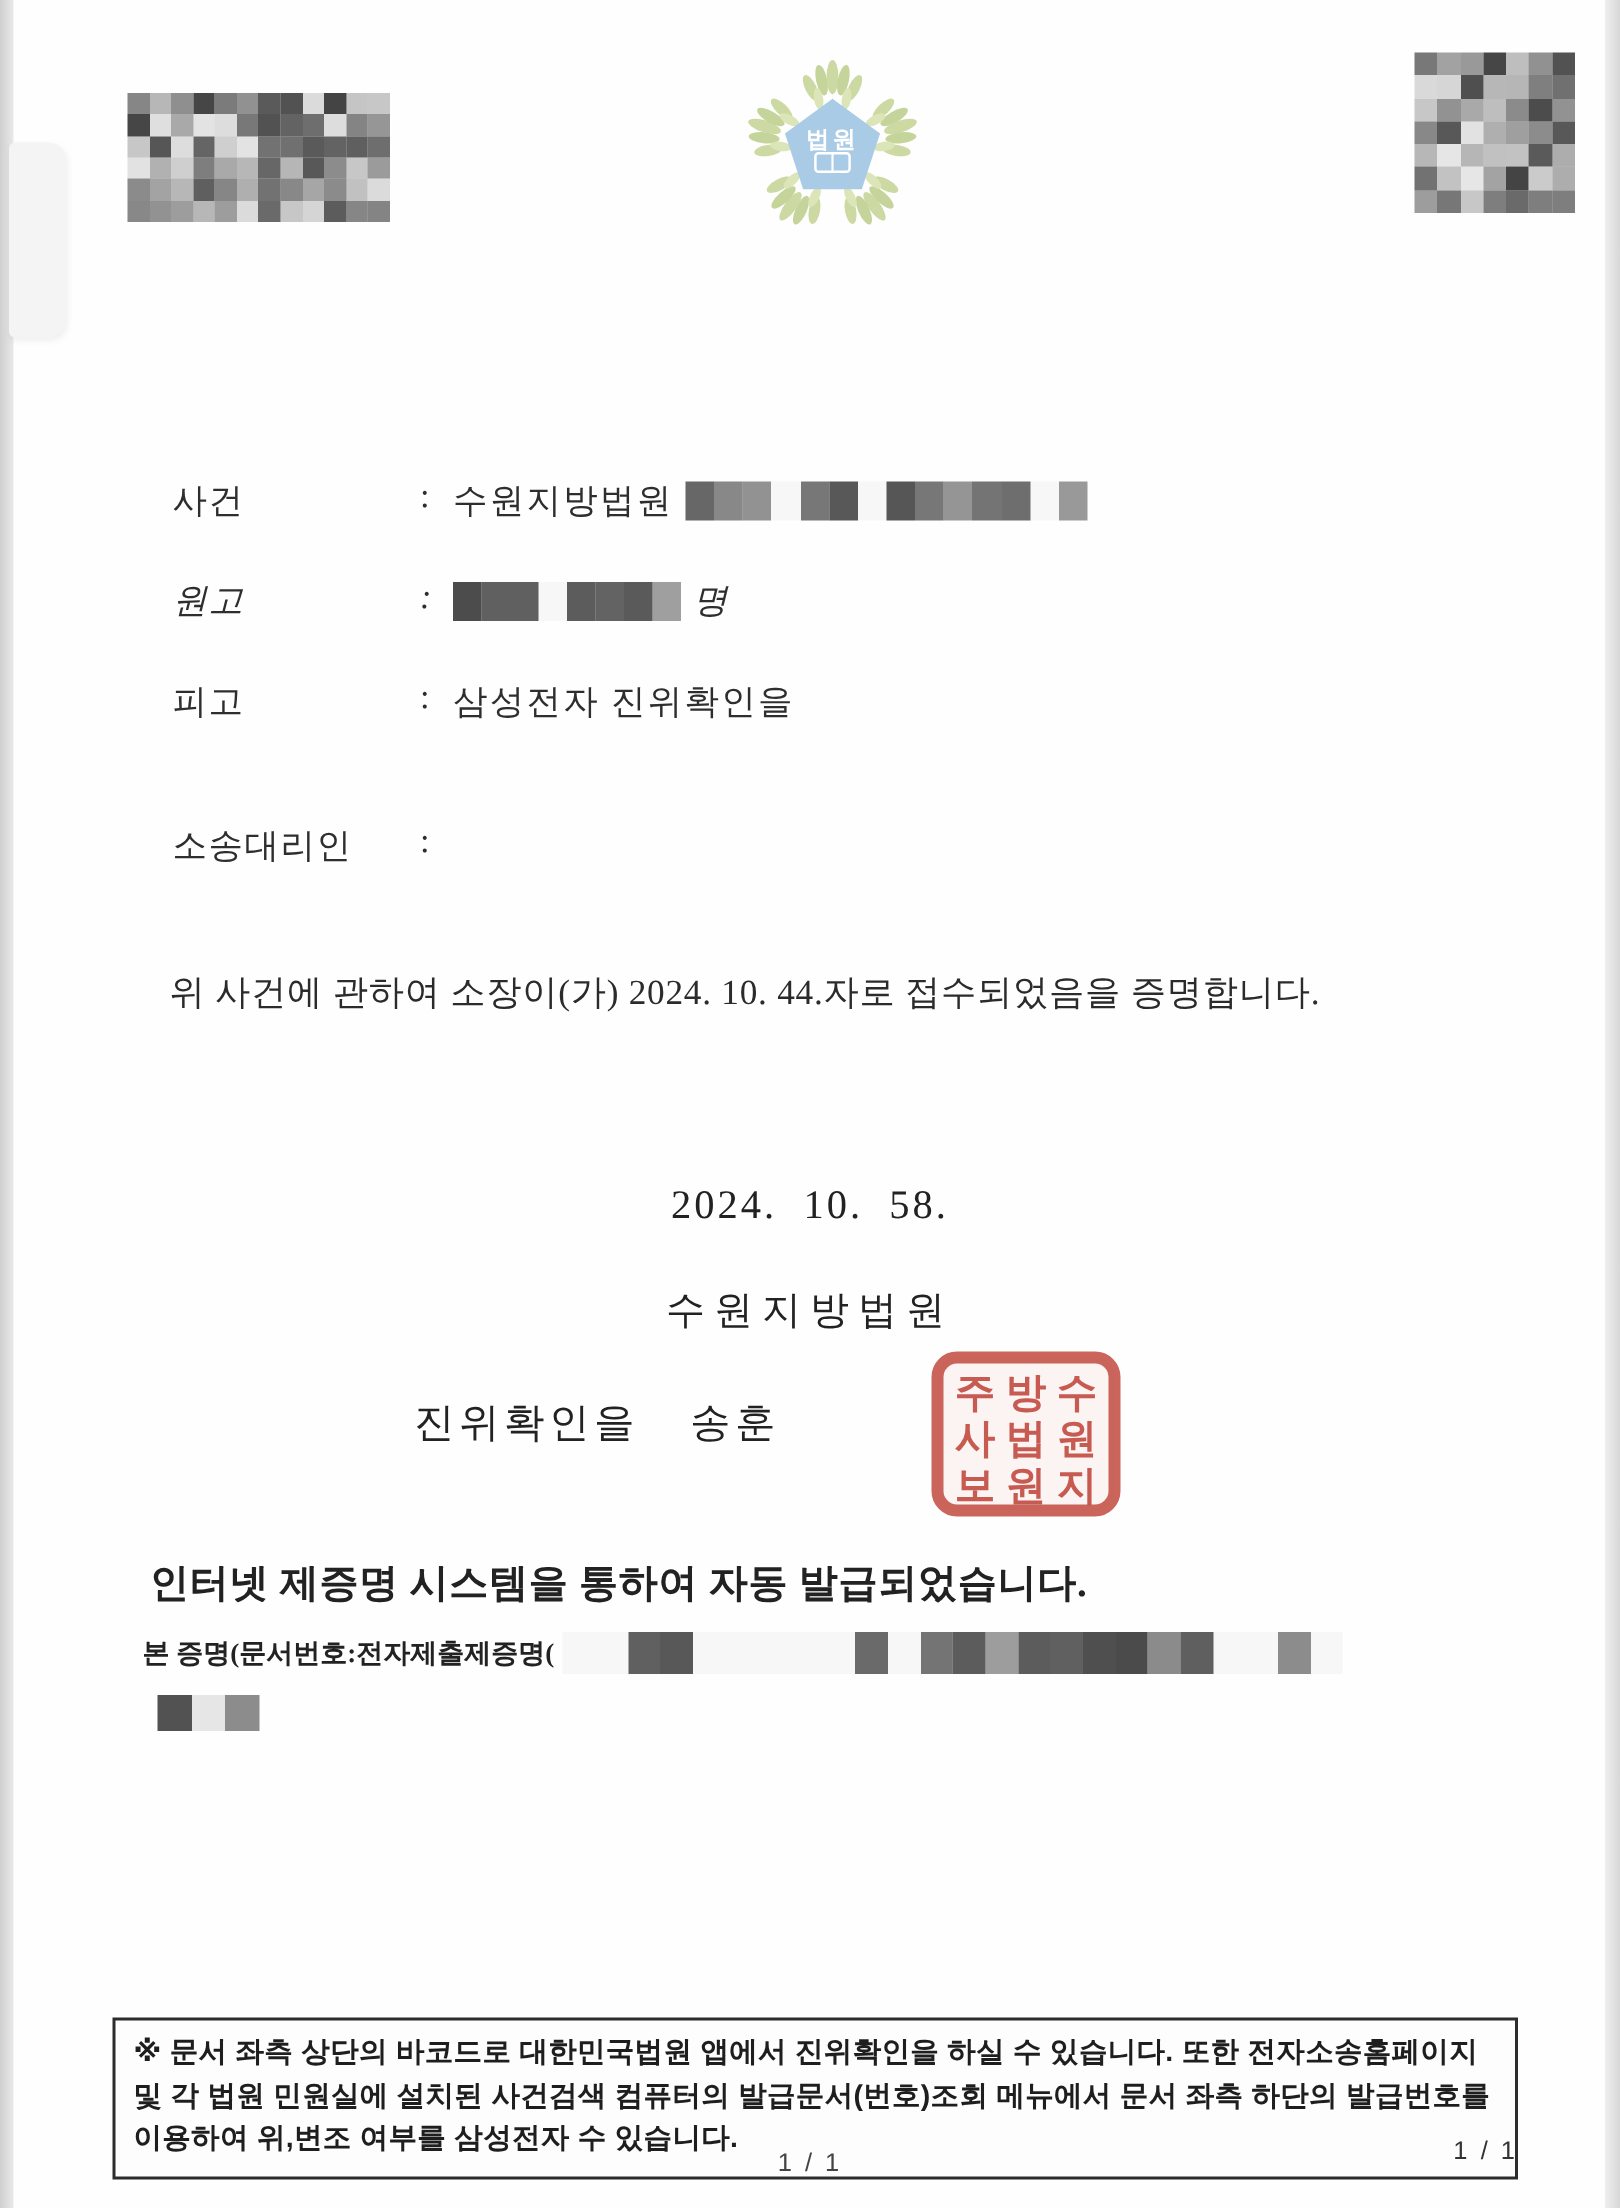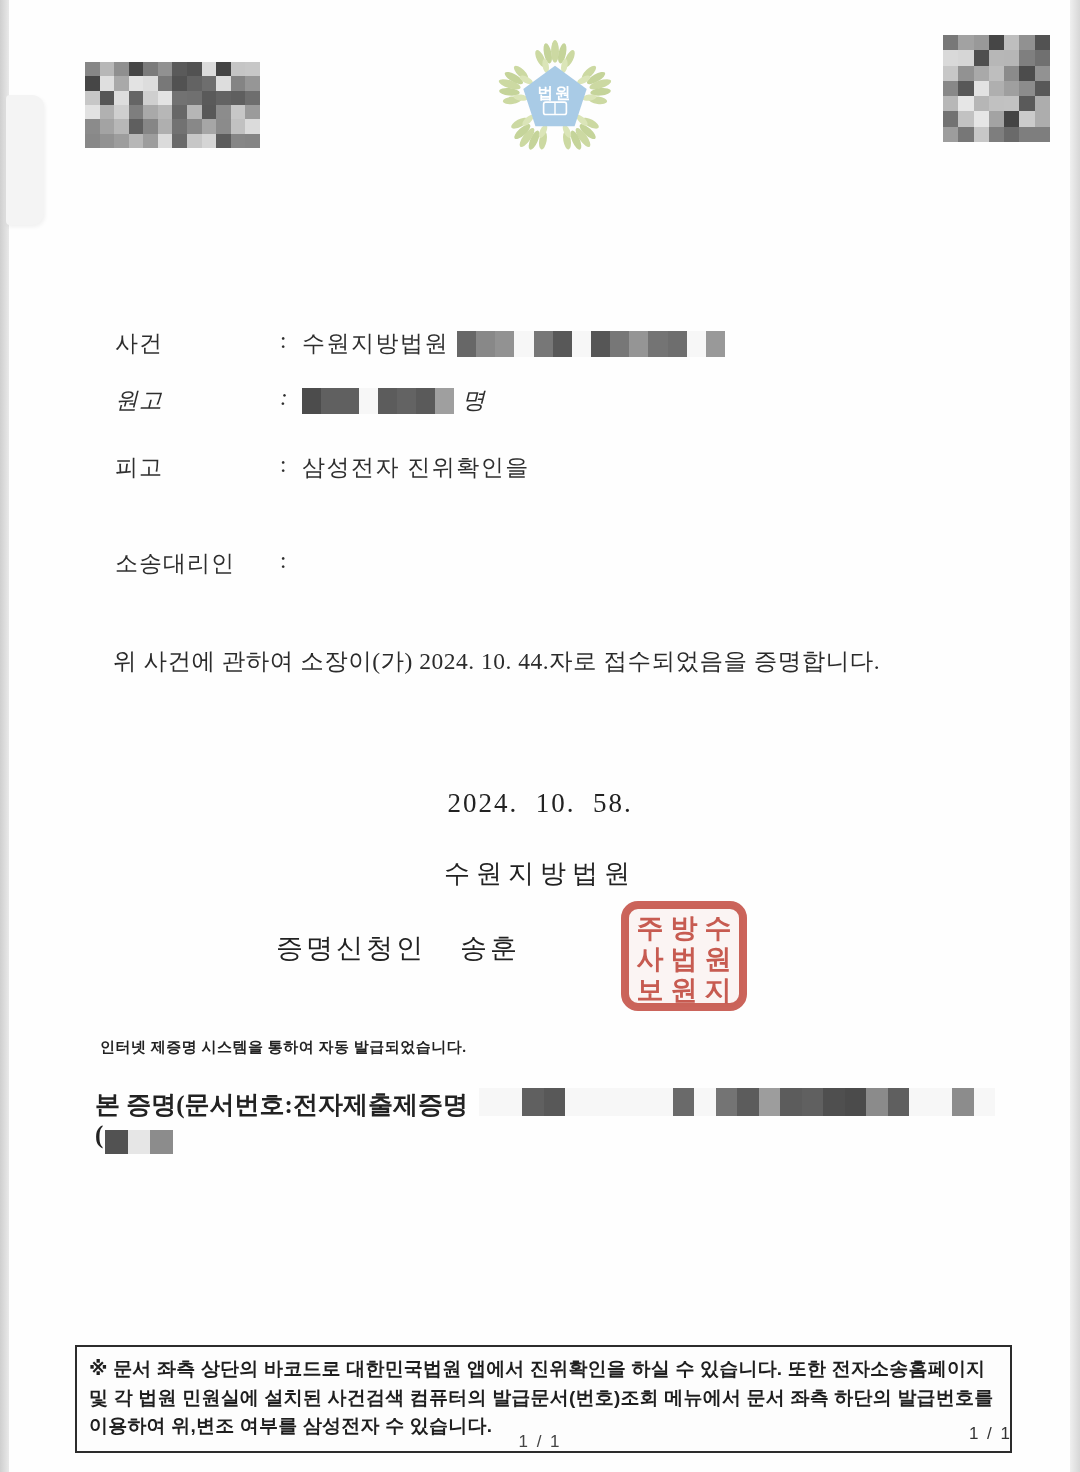--- a/index.html
+++ b/index.html
@@ -26,34 +26,34 @@
   
   .title{position:absolute;left:0;top:224px;width:1080px;text-align:center;
     font-size:37px;letter-spacing:13px;color:#333;font-weight:500;}
   
   .row{position:absolute;left:115px;width:880px;height:34px;font-size:23px;color:#2e2e2e;}
   .row .lbl{display:inline-block;width:146px;text-align:justify;text-align-last:justify;
     letter-spacing:1px;vertical-align:top;}
   .row .colon{position:absolute;left:165px;top:0;}
   .row .val{position:absolute;left:187px;top:0;display:flex;align-items:center;gap:8px;
     letter-spacing:1.5px;white-space:pre;}
-  .r1{top:328px;} .r2{top:385px;font-style:italic;} .r3{top:452px;} .r4{top:548px;}
+  .r1{top:318px;} .r2{top:385px;font-style:italic;} .r3{top:452px;} .r4{top:548px;}
   .body-line{position:absolute;left:113px;top:645px;width:900px;font-size:23.5px;
     letter-spacing:0.5px;color:#2b2b2b;}
   .date-line{position:absolute;left:0;top:788px;width:1080px;text-align:center;
     font-size:27px;letter-spacing:2px;white-space:pre;color:#222;}
   .court-line{position:absolute;left:0;top:856px;width:1080px;text-align:center;
     font-size:26px;letter-spacing:6px;color:#222;}
   .clerk-line{position:absolute;left:276px;top:930px;font-size:27px;letter-spacing:3px;color:#222;}
   .clerk-line .name{margin-left:34px;}
   .seal{position:absolute;left:620px;top:900px;width:128px;height:112px;opacity:.92;}
-  .auto-note{position:absolute;left:100px;top:1038px;font-size:15px;font-weight:600;
+  .auto-note{position:absolute;left:100px;top:1038px;font-size:26px;font-weight:600;
     letter-spacing:0.5px;color:#222;}
-  .docnum{position:absolute;left:95px;top:1088px;width:900px;font-size:25px;font-weight:600;
-    color:#222;display:flex;}
+  .docnum{position:absolute;left:95px;top:1088px;width:900px;font-size:18px;font-weight:600;
+    color:#222;display:flex;align-items:center;}
   .docnum .pixels{width:520px;height:28px;margin-left:6px;}
   .docnum2{position:absolute;left:105px;top:1130px;width:68px;height:24px;}
   .notice-box{position:absolute;left:75px;top:1345px;width:909px;
     border:2px solid #2c2c2c;padding:8px 12px 10px 12px;
     font-family:"Liberation Sans","DejaVu Sans",sans-serif;
     font-size:19px;font-weight:600;line-height:1.5;letter-spacing:0.2px;color:#1e1e1e;
     background:#fdfdfd;}
   .page-center{position:absolute;left:0;top:1432px;width:1080px;text-align:center;
     font-family:"Liberation Sans","DejaVu Sans",sans-serif;font-size:17px;color:#444;
     letter-spacing:2px;}
@@ -251,21 +251,21 @@
     <span class="lbl">소송대리인</span>
     <span class="colon">:</span>
   </div>
 
   <div class="body-line">위 사건에 관하여 소장이(가) 2024. 10. 44.자로 접수되었음을 증명합니다.</div>
 
   <div class="date-line">2024.  10.  58.</div>
   <div class="court-line">수원지방법원</div>
 
   <div class="clerk-line">
-    <span>증명신청인</span><span class="name">송훈</span>
+    <span>진위확인을</span><span class="name">송훈</span>
   </div>
 
   <svg class="seal" viewBox="0 0 128 112">
     <rect x="5" y="5" width="118" height="102" rx="13" fill="none" stroke="#c0453a" stroke-width="8" opacity="0.9"></rect>
     <rect x="5" y="5" width="118" height="102" rx="13" fill="#c0453a" opacity="0.06"></rect>
     <g font-family="'Liberation Serif','DejaVu Serif',serif" font-size="27" font-weight="bold" fill="#bf4438" text-anchor="middle" opacity="0.95">
       <text x="98" y="37">수</text>
       <text x="98" y="68">원</text>
       <text x="98" y="99">지</text>
       <text x="64" y="37">방</text>

